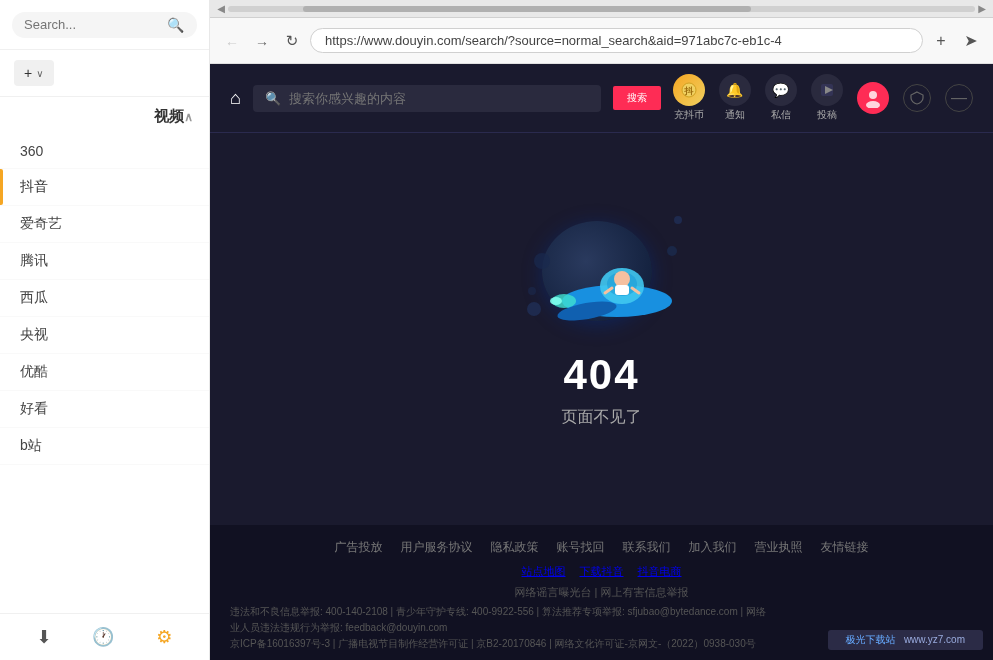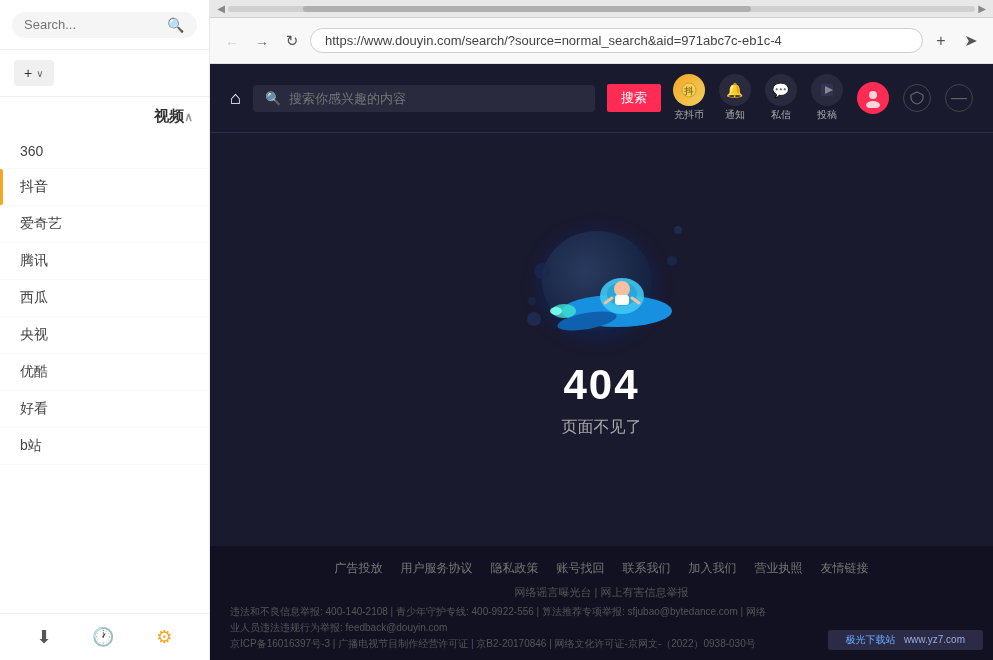--- a/index.html
+++ b/index.html
@@ -267,21 +267,21 @@
       color: #888;
       font-size: 13px;
       flex: 1;
     }
     #dy-search-btn {
       background: #fe2c55;
       color: #fff;
       border: none;
       padding: 5px 14px;
       border-radius: 2px;
-      font-size: 13px;
+      font-size: 10px;
       cursor: pointer;
       display: flex;
       align-items: center;
       gap: 4px;
     }
     .dy-nav-icons {
       display: flex;
       align-items: center;
       gap: 14px;
       margin-left: auto;
@@ -636,20 +636,25 @@
       <div class="dy-footer-links">
         <a href="#">广告投放</a>
         <a href="#">用户服务协议</a>
         <a href="#">隐私政策</a>
         <a href="#">账号找回</a>
         <a href="#">联系我们</a>
         <a href="#">加入我们</a>
         <a href="#">营业执照</a>
         <a href="#">友情链接</a>
       </div>
+      <div class="dy-footer-row2">
+        <a href="#">站点地图</a>
+        <a href="#">下载抖音</a>
+        <a href="#">抖音电商</a>
+      </div>
       <div class="dy-footer-network">
         <span>网络谣言曝光台 | 网上有害信息举报</span>
       </div>
       <div class="dy-footer-legal">
         <div>违法和不良信息举报: 400-140-2108 | 青少年守护专线: 400-9922-556 | 算法推荐专项举报: sfjubao@bytedance.com | 网络</div>
         <div>业人员违法违规行为举报: feedback@douyin.com</div>
         <div>京ICP备16016397号-3 | 广播电视节目制作经营许可证 | 京B2-20170846 | 网络文化许可证-京网文-（2022）0938-030号</div>
       </div>
     </div>
 

